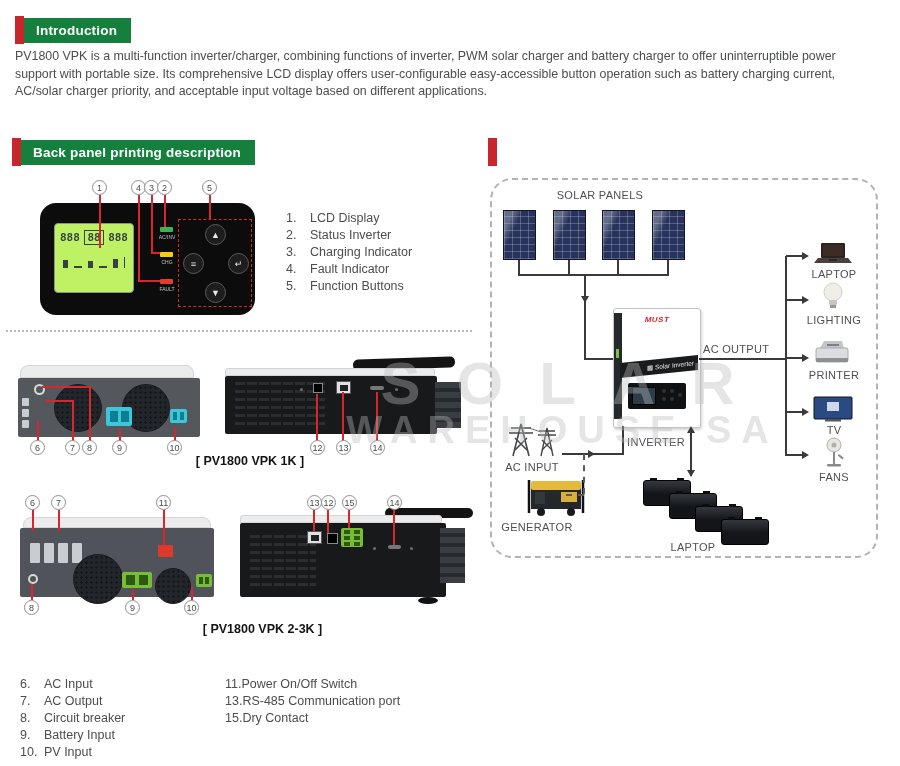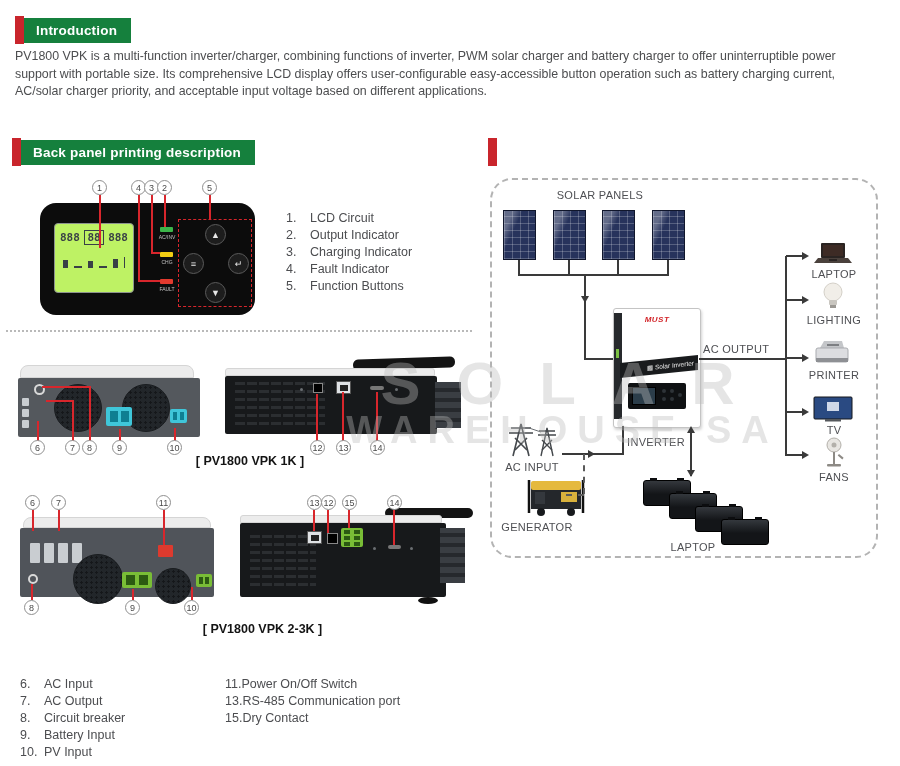--- a/index.html
+++ b/index.html
@@ -179,22 +179,22 @@
   <div class="co" style="left:202px;top:180px;">5</div>
   <div class="rl-v" style="left:99px;top:195px;height:53px;"></div>
   <div class="rl-v" style="left:164px;top:195px;height:32px;"></div>
   <div class="rl-v" style="left:151px;top:195px;height:57px;"></div>
   <div class="rl-h" style="left:151px;top:252px;width:9px;"></div>
   <div class="rl-v" style="left:138px;top:195px;height:85px;"></div>
   <div class="rl-h" style="left:138px;top:280px;width:22px;"></div>
   <div class="rl-v" style="left:209px;top:195px;height:24px;"></div>
 
   <div class="plist" style="left:286px;top:210px;">
-    <div><span class="num">1.</span><span>LCD Circuit</span></div>
-    <div><span class="num">2.</span><span>Output Indicator</span></div>
+    <div><span class="num">1.</span><span>LCD Display</span></div>
+    <div><span class="num">2.</span><span>Status Inverter</span></div>
     <div><span class="num">3.</span><span>Charging Indicator</span></div>
     <div><span class="num">4.</span><span>Fault Indicator</span></div>
     <div><span class="num">5.</span><span>Function Buttons</span></div>
   </div>
 
   <div class="dotted-div" style="left:6px;top:330px;width:466px;"></div>
 
   <div style="position:absolute;left:18px;top:365px;width:182px;height:72px;">
     <div class="strip" style="left:2px;top:0;width:174px;height:13px;"></div>
     <div class="dbody" style="left:0;top:13px;width:182px;height:59px;">

